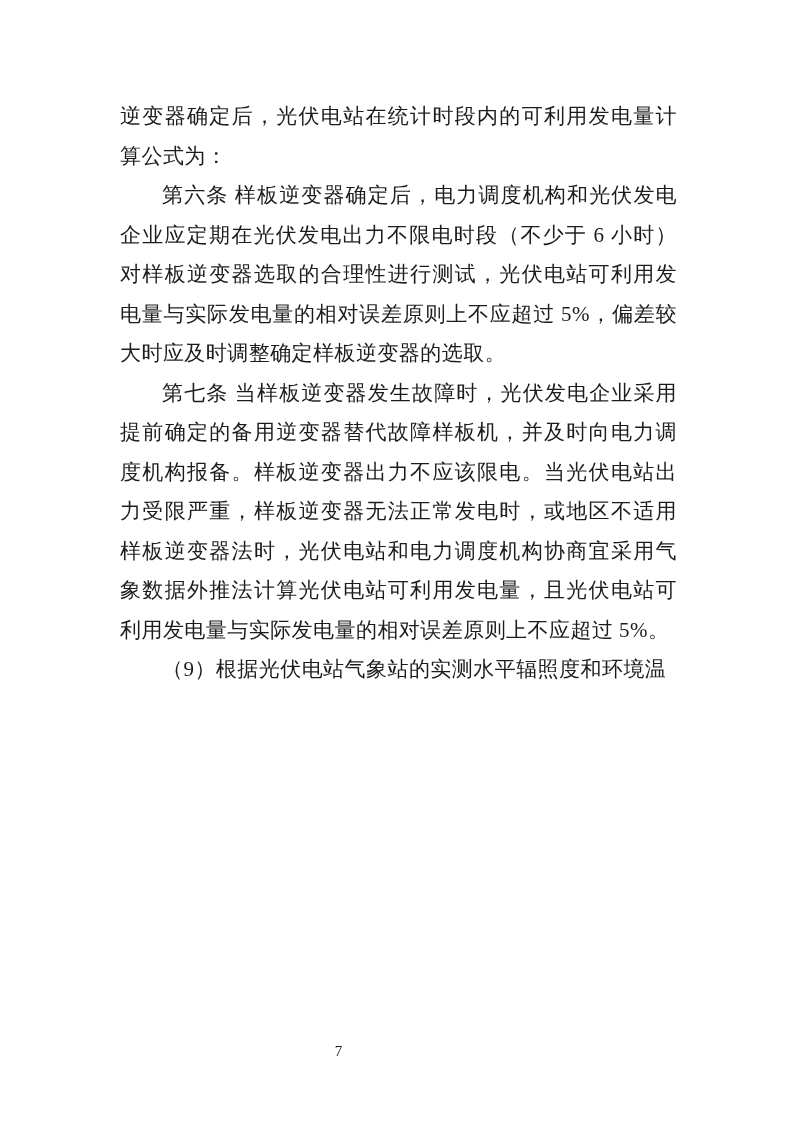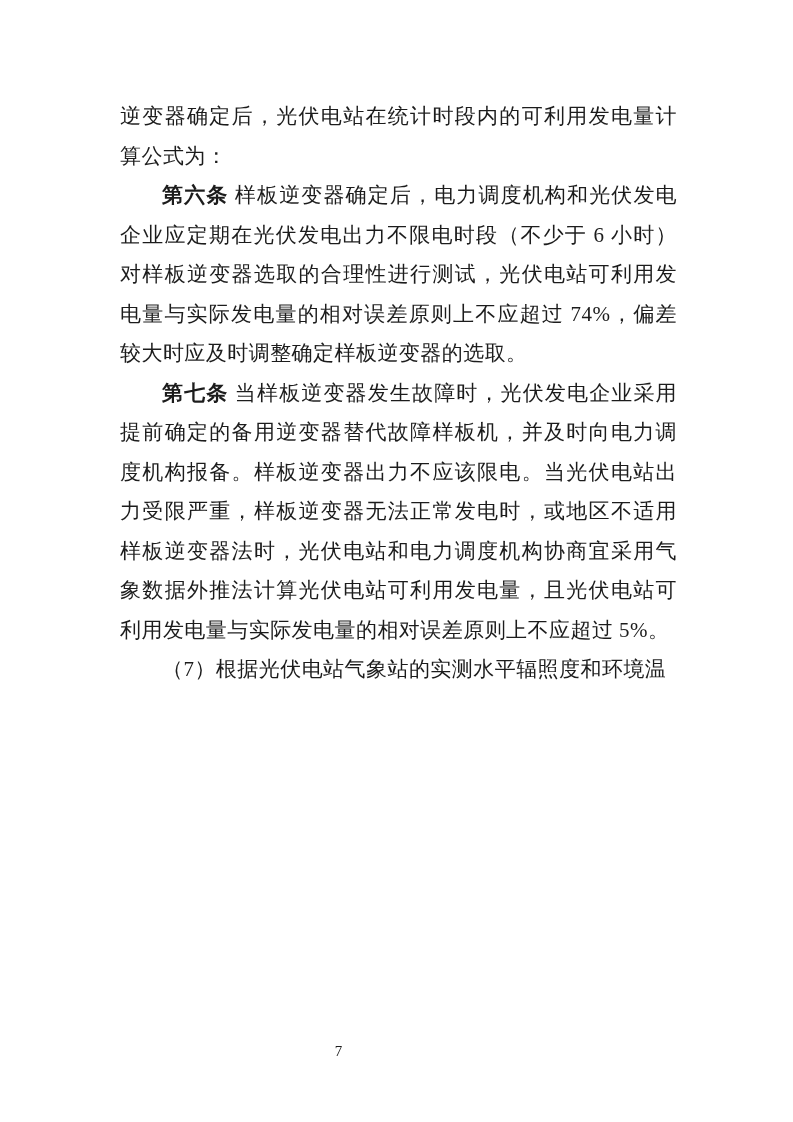--- a/index.html
+++ b/index.html
@@ -27,38 +27,38 @@
     text-align: justify;
   }
   p.para {
     margin: 0;
     padding: 0;
   }
   p.para.indent {
     text-indent: 2em;
   }
   .article-label {
-    font-weight: bold;
+    font-weight: normal;
   }
   .page-number {
     position: absolute;
     top: 1043px;
     left: 0;
     width: 100%;
     text-align: center;
     font-size: 15px;
     line-height: 16px;
     letter-spacing: 0;
     color: #1c1c1c;
   }
 </style>
 </head>
 <body>
 
 <div class="page">
   <div class="doc-body">
       <p class="para"><span>逆变器确定后，光伏电站在统计时段内的可利用发电量计算公式为：</span></p>
-      <p class="para indent"><b class="article-label">第六条</b> <span>样板逆变器确定后，电力调度机构和光伏发电企业应定期在光伏发电出力不限电时段（不少于 6 小时）对样板逆变器选取的合理性进行测试，光伏电站可利用发电量与实际发电量的相对误差原则上不应超过 74%，偏差较大时应及时调整确定样板逆变器的选取。</span></p>
+      <p class="para indent"><b class="article-label">第六条</b> <span>样板逆变器确定后，电力调度机构和光伏发电企业应定期在光伏发电出力不限电时段（不少于 6 小时）对样板逆变器选取的合理性进行测试，光伏电站可利用发电量与实际发电量的相对误差原则上不应超过 5%，偏差较大时应及时调整确定样板逆变器的选取。</span></p>
       <p class="para indent"><b class="article-label">第七条</b> <span>当样板逆变器发生故障时，光伏发电企业采用提前确定的备用逆变器替代故障样板机，并及时向电力调度机构报备。样板逆变器出力不应该限电。当光伏电站出力受限严重，样板逆变器无法正常发电时，或地区不适用样板逆变器法时，光伏电站和电力调度机构协商宜采用气象数据外推法计算光伏电站可利用发电量，且光伏电站可利用发电量与实际发电量的相对误差原则上不应超过 5%。</span></p>
-      <p class="para indent"><span>（7）根据光伏电站气象站的实测水平辐照度和环境温</span></p>
+      <p class="para indent"><span>（9）根据光伏电站气象站的实测水平辐照度和环境温</span></p>
     </div>
   <div class="page-number">7</div>
 </div>
 
 </body></html>

